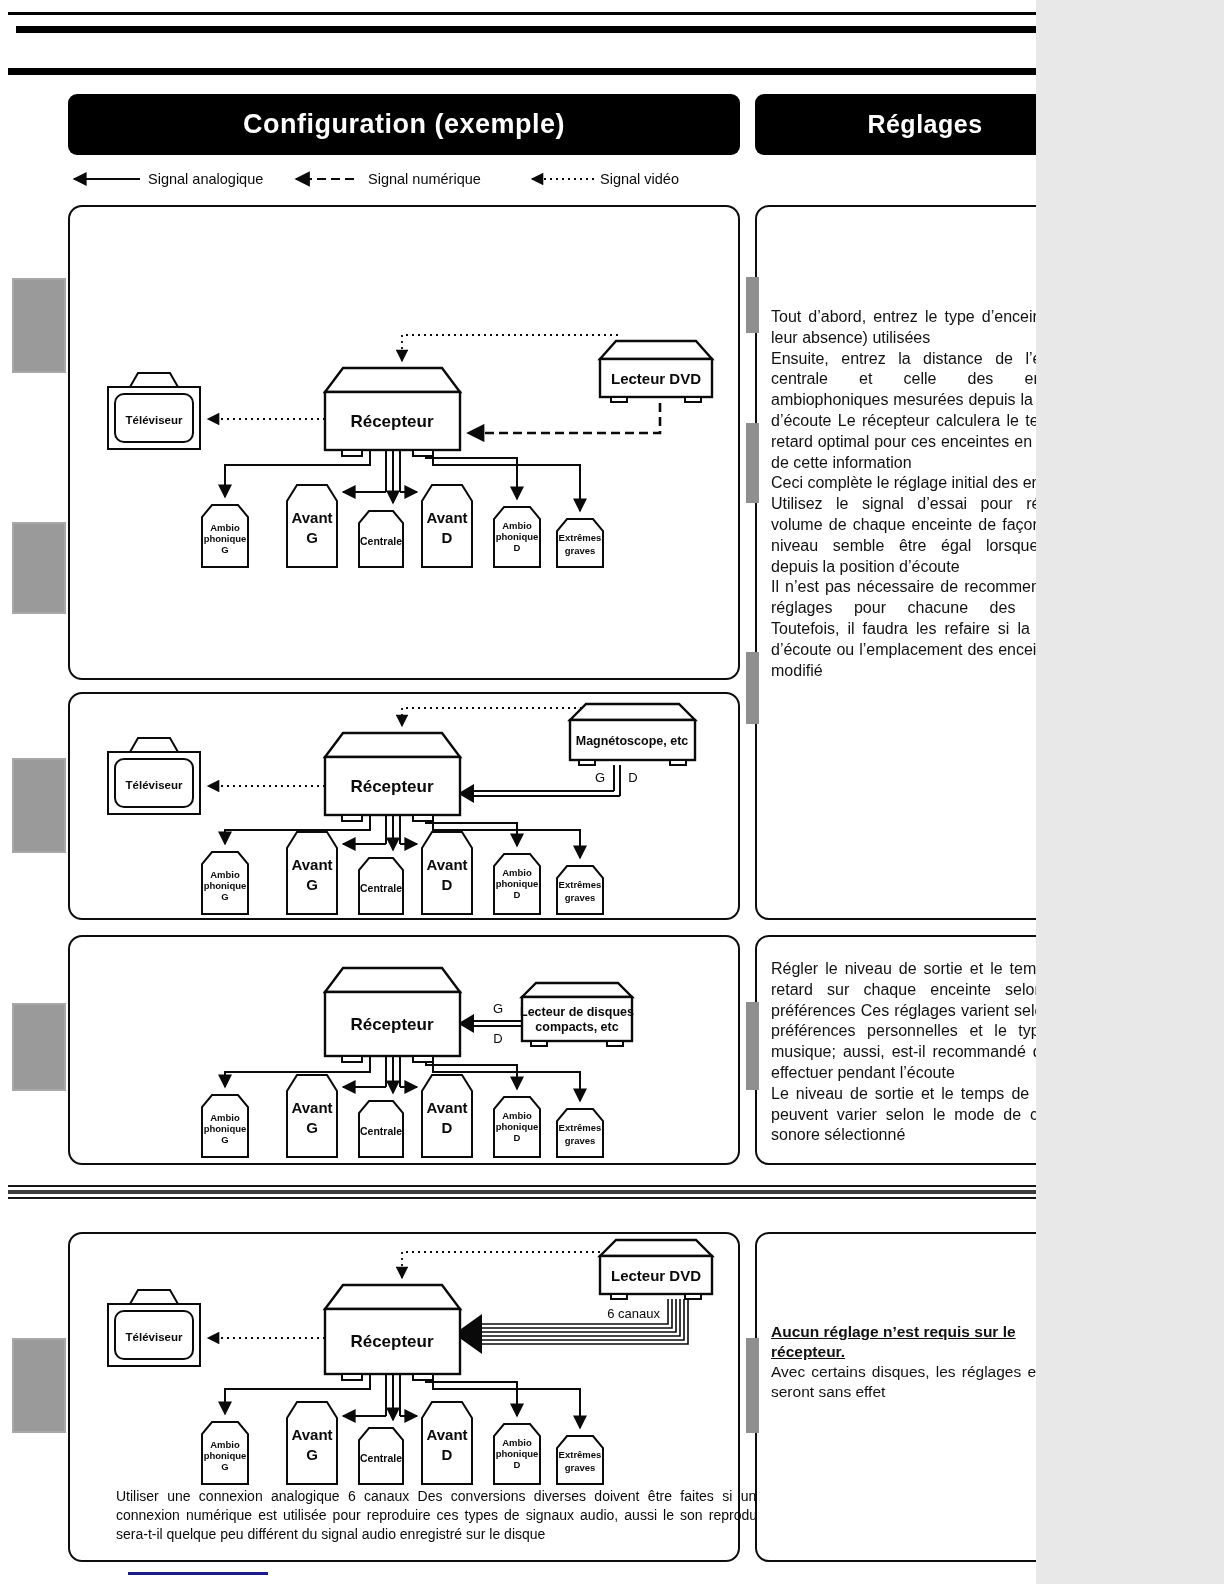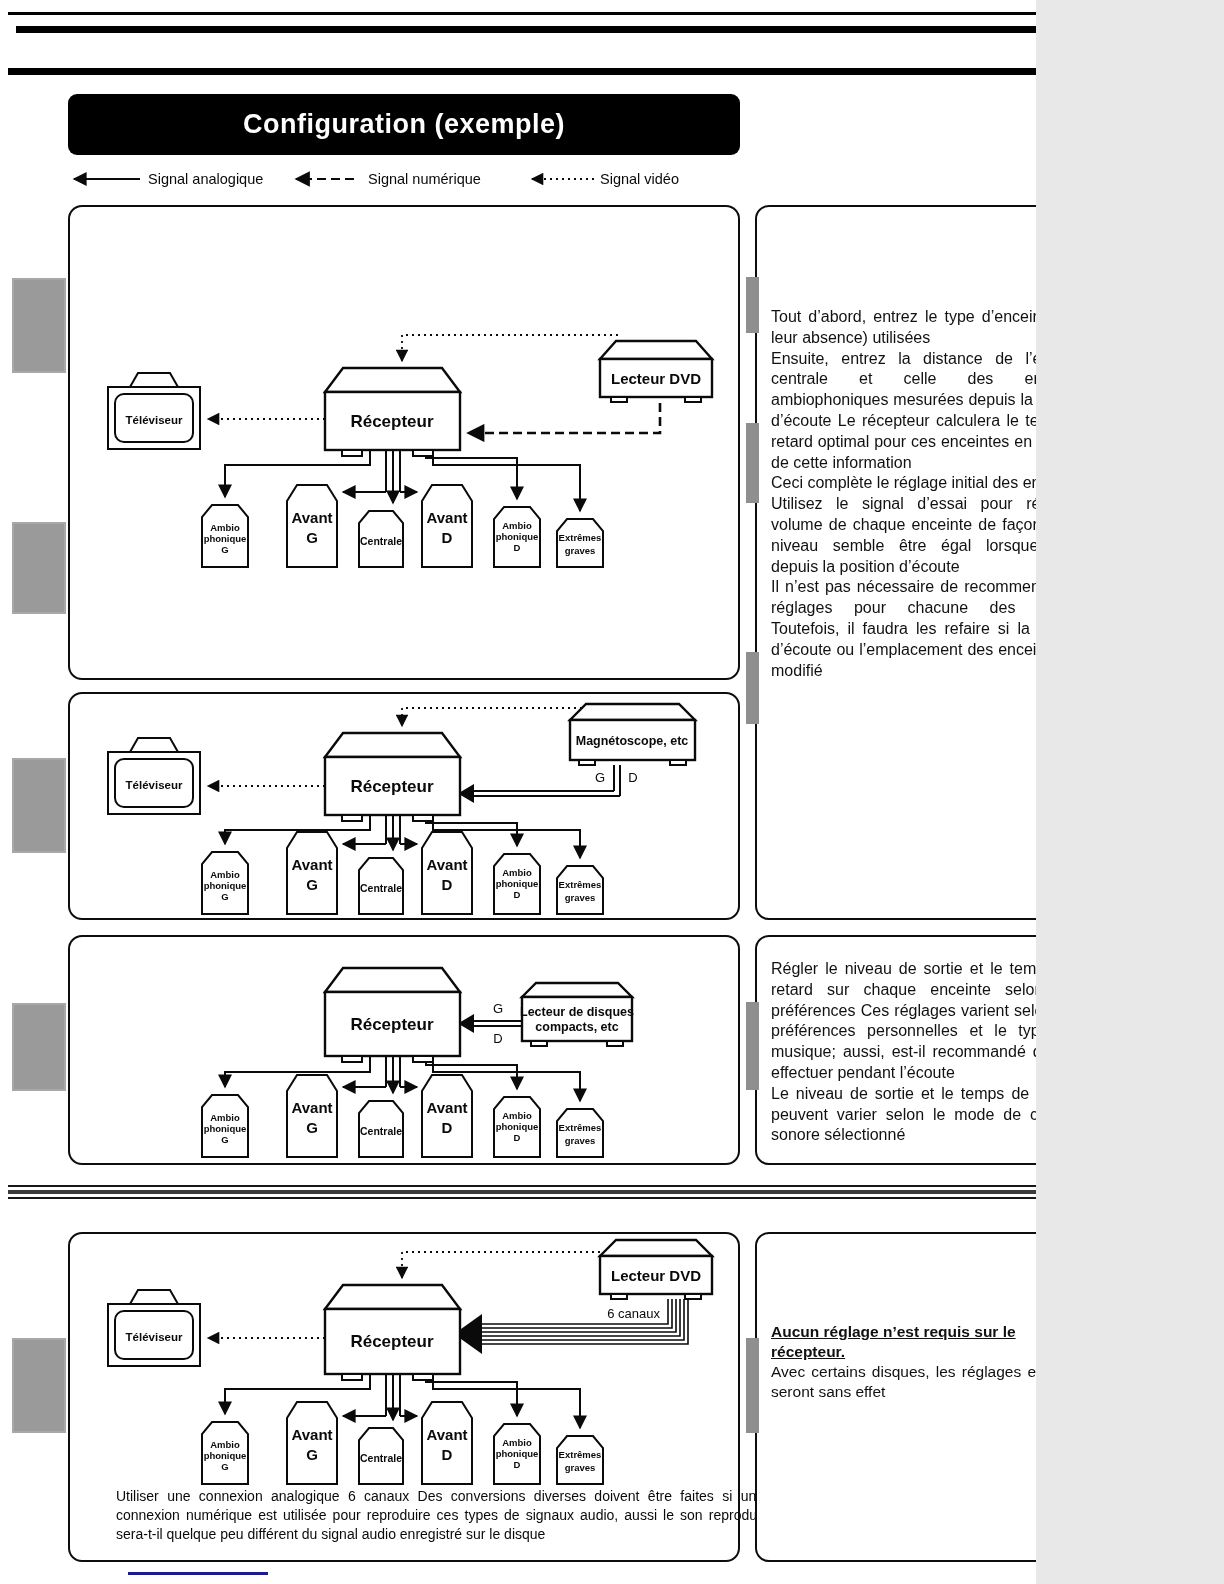--- a/index.html
+++ b/index.html
@@ -66,20 +66,23 @@
 
   <div class="gstrip" style="left:746px;top:277px;width:13px;height:56px;"></div>
   <div class="gstrip" style="left:746px;top:423px;width:13px;height:80px;"></div>
   <div class="gstrip" style="left:746px;top:652px;width:13px;height:72px;"></div>
   <div class="gstrip" style="left:746px;top:1002px;width:13px;height:88px;"></div>
   <div class="gstrip" style="left:746px;top:1338px;width:13px;height:95px;"></div>
 
   <div class="banner" style="left:68px;top:94px;width:672px;height:61px;">
     <span>Configuration (exemple)</span>
   </div>
+  <div class="banner" style="left:755px;top:94px;width:340px;height:61px;font-size:25px;">
+    <span>Réglages</span>
+  </div>
 
   <svg style="left:64px;top:166px;" width="680" height="28" viewBox="0 0 680 28">
     <defs>
       <marker id="lm" viewBox="0 0 10 10" refX="9" refY="5" markerWidth="9" markerHeight="7" orient="auto">
         <path d="M0,0 L10,5 L0,10 Z" fill="#0a0a0a"></path>
       </marker>
     </defs>
     <line class="ln" x1="76" y1="13" x2="10" y2="13" marker-end="url(#lm)"></line>
     <text class="t-leg" x="84" y="18">Signal analogique</text>
     <line class="dsh" style="stroke-width:2.2" x1="290" y1="13" x2="232" y2="13" marker-end="url(#lm)"></line>

